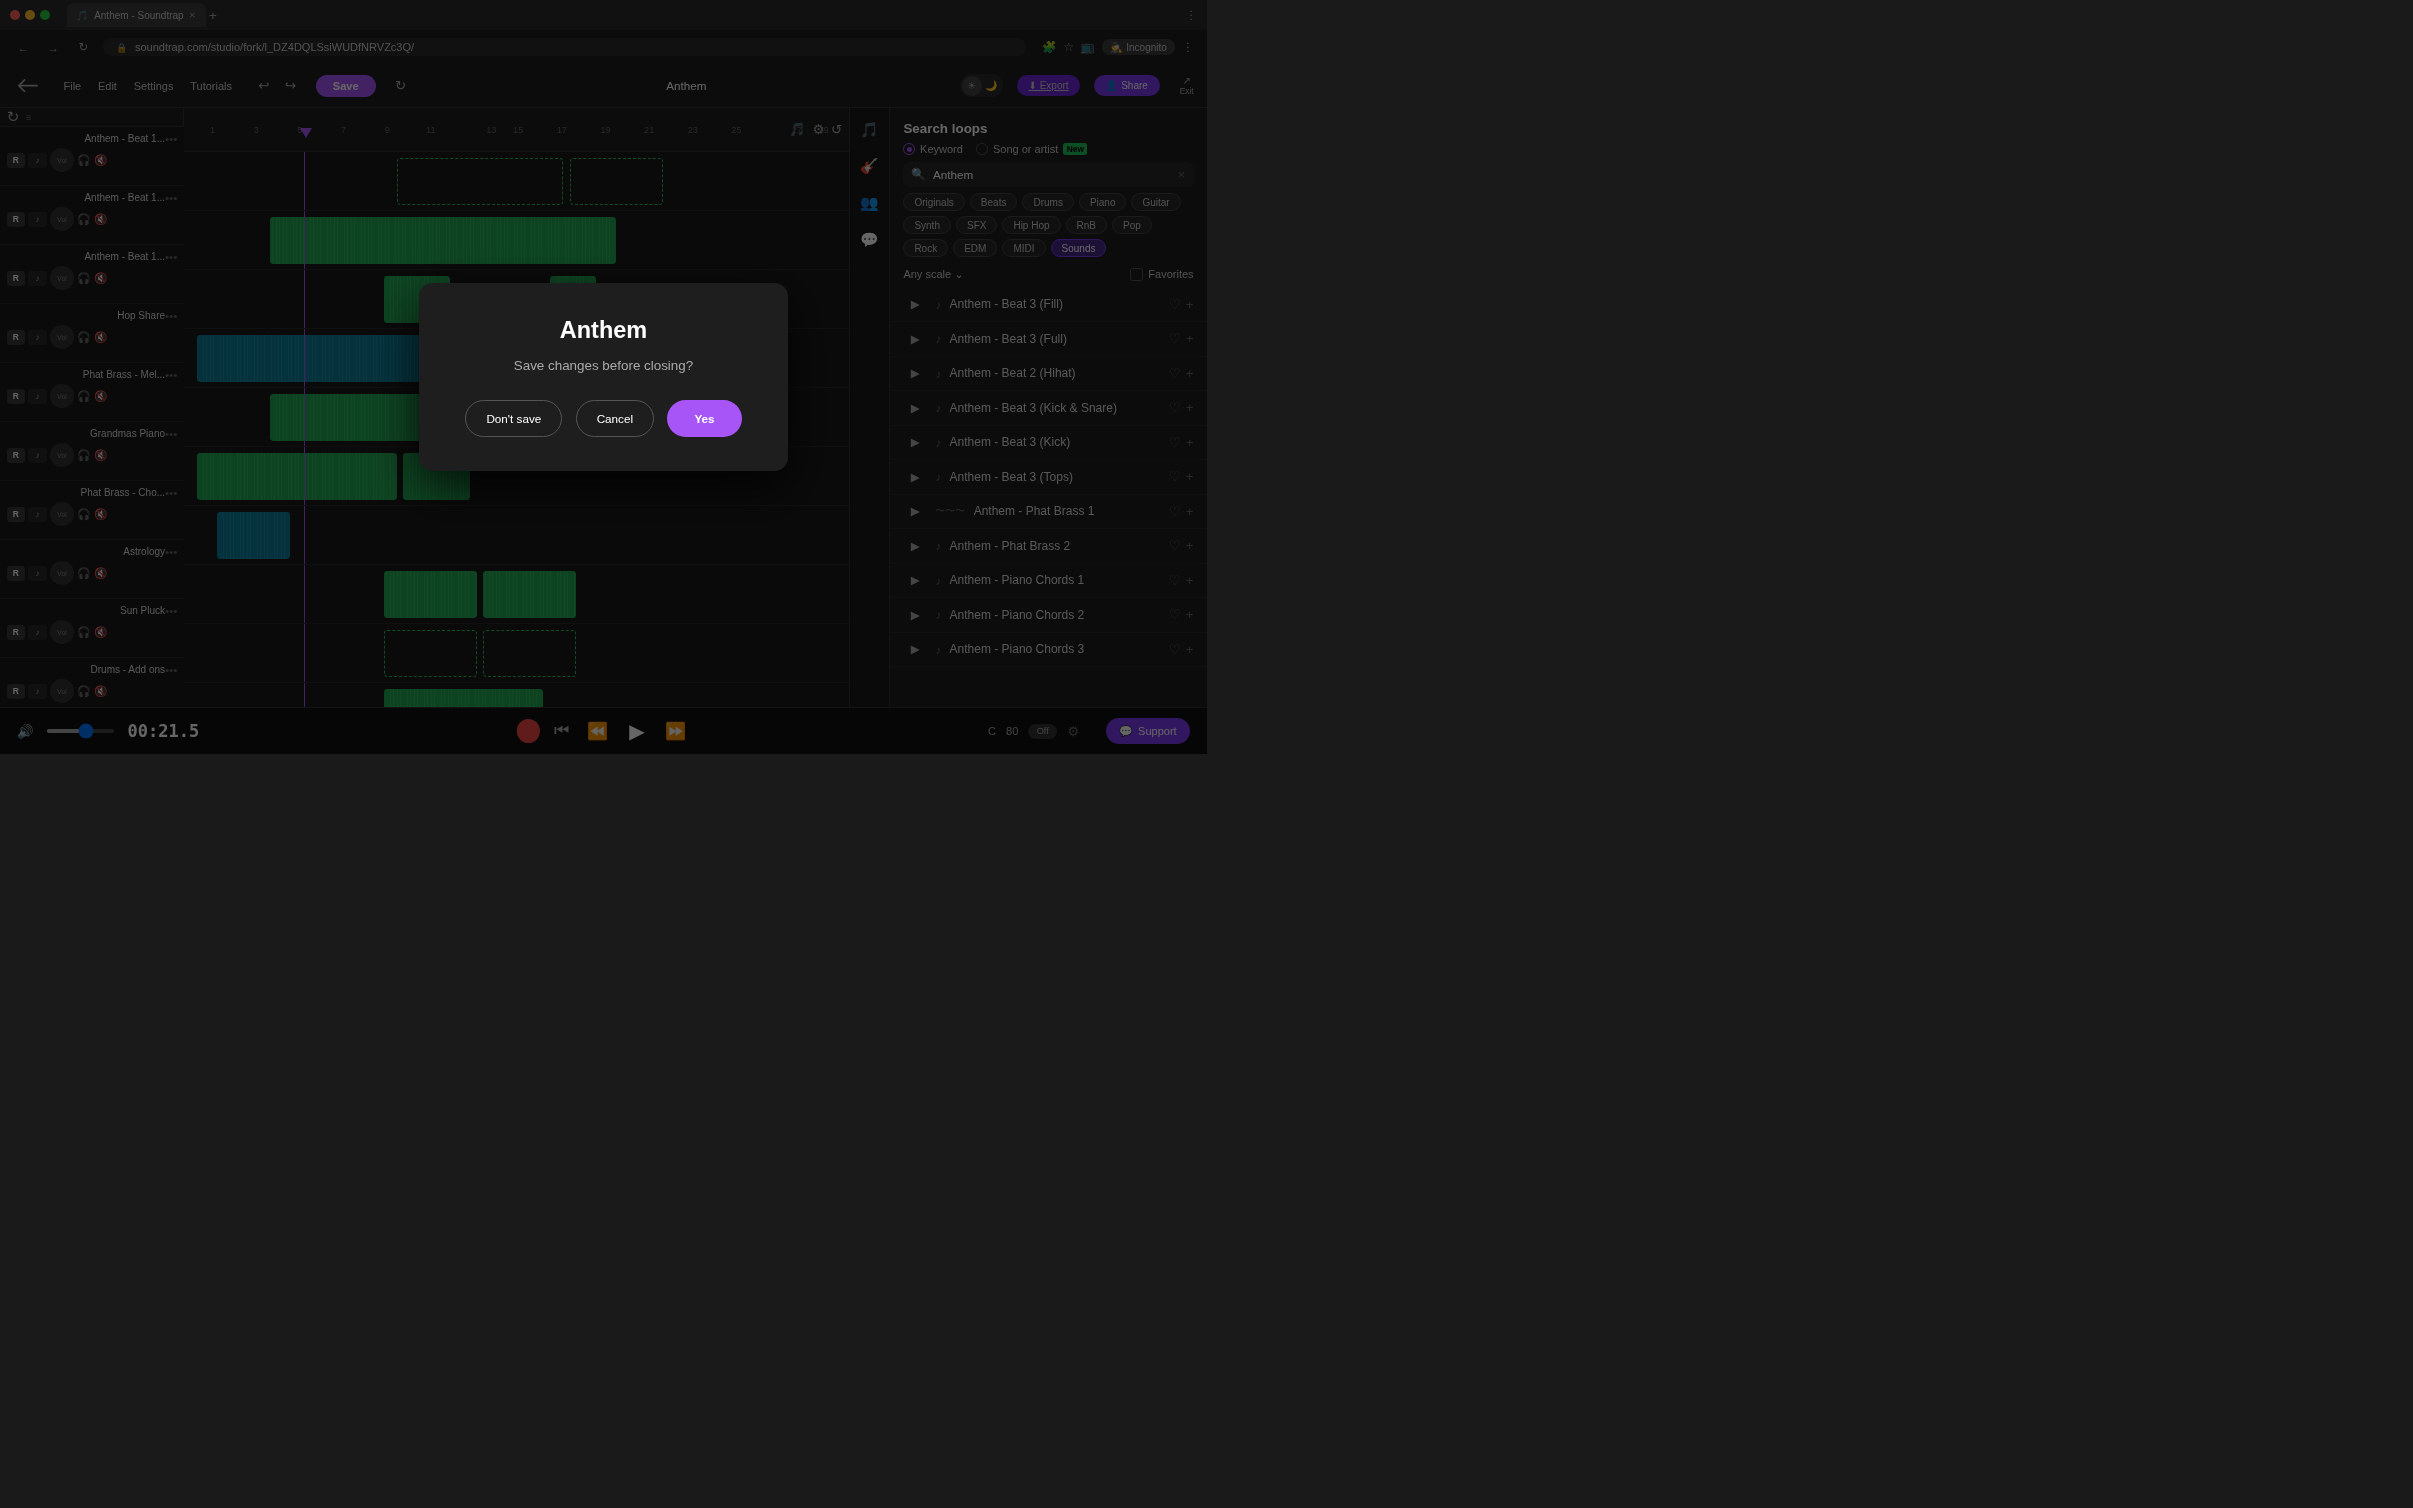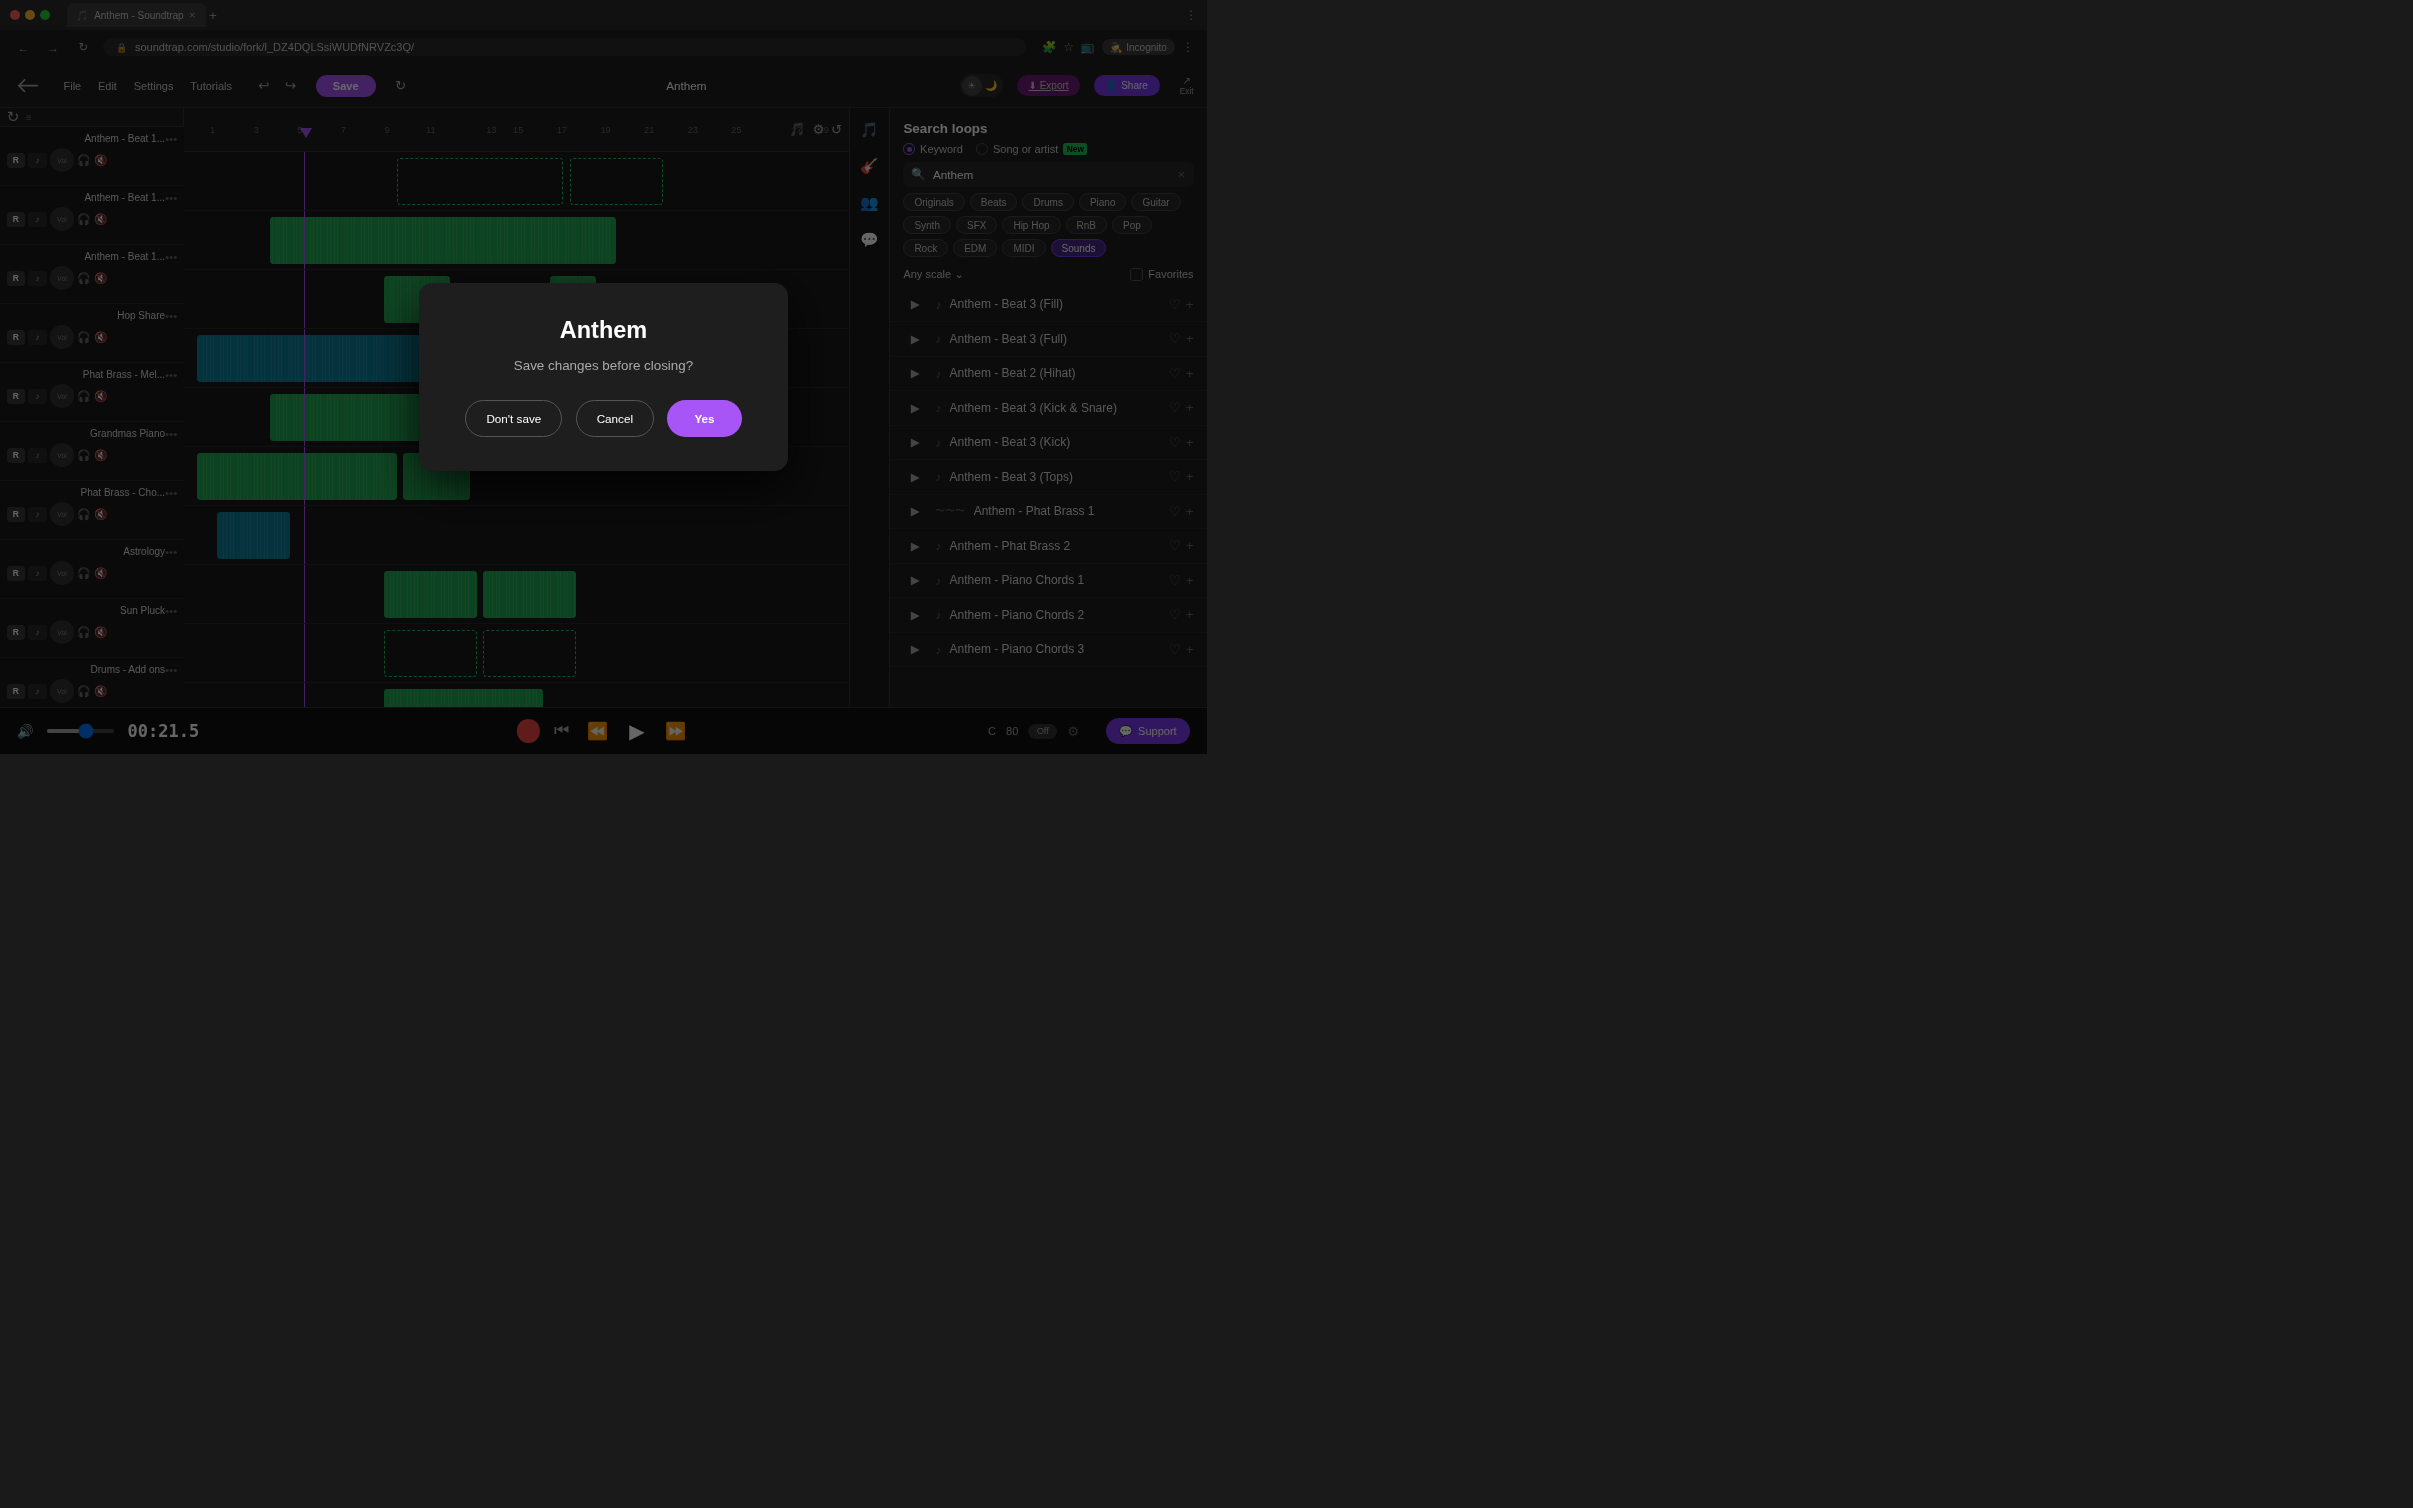--- a/index.html
+++ b/index.html
@@ -137,21 +137,21 @@
       font-size: 11px;
       font-weight: 600;
       cursor: pointer;
     }
     .refresh-btn { background: none; border: none; color: #aaa; font-size: 13.4px; cursor: pointer; width: 23.5px; height: 23.5px; display: flex; align-items: center; justify-content: center; }
     .project-title { color: #fff; font-size: 11.7px; font-weight: 500; }
     .theme-btns { display: flex; background: #2c2c2c; border-radius: 13.4px; padding: 1.7px; }
     .theme-btn { background: none; border: none; color: #aaa; font-size: 10px; cursor: pointer; width: 20px; height: 20px; display: flex; align-items: center; justify-content: center; border-radius: 50%; }
     .theme-btn.active { background: #444; }
     .export-btn {
-      background: #701a75;
+      background: #6d28d9;
       border: none;
       color: #ccc;
       border-radius: 17px;
       padding: 5px 11.7px;
       font-size: 10px;
       cursor: pointer;
       display: flex;
       align-items: center;
       gap: 3.4px;
       text-decoration: underline;

